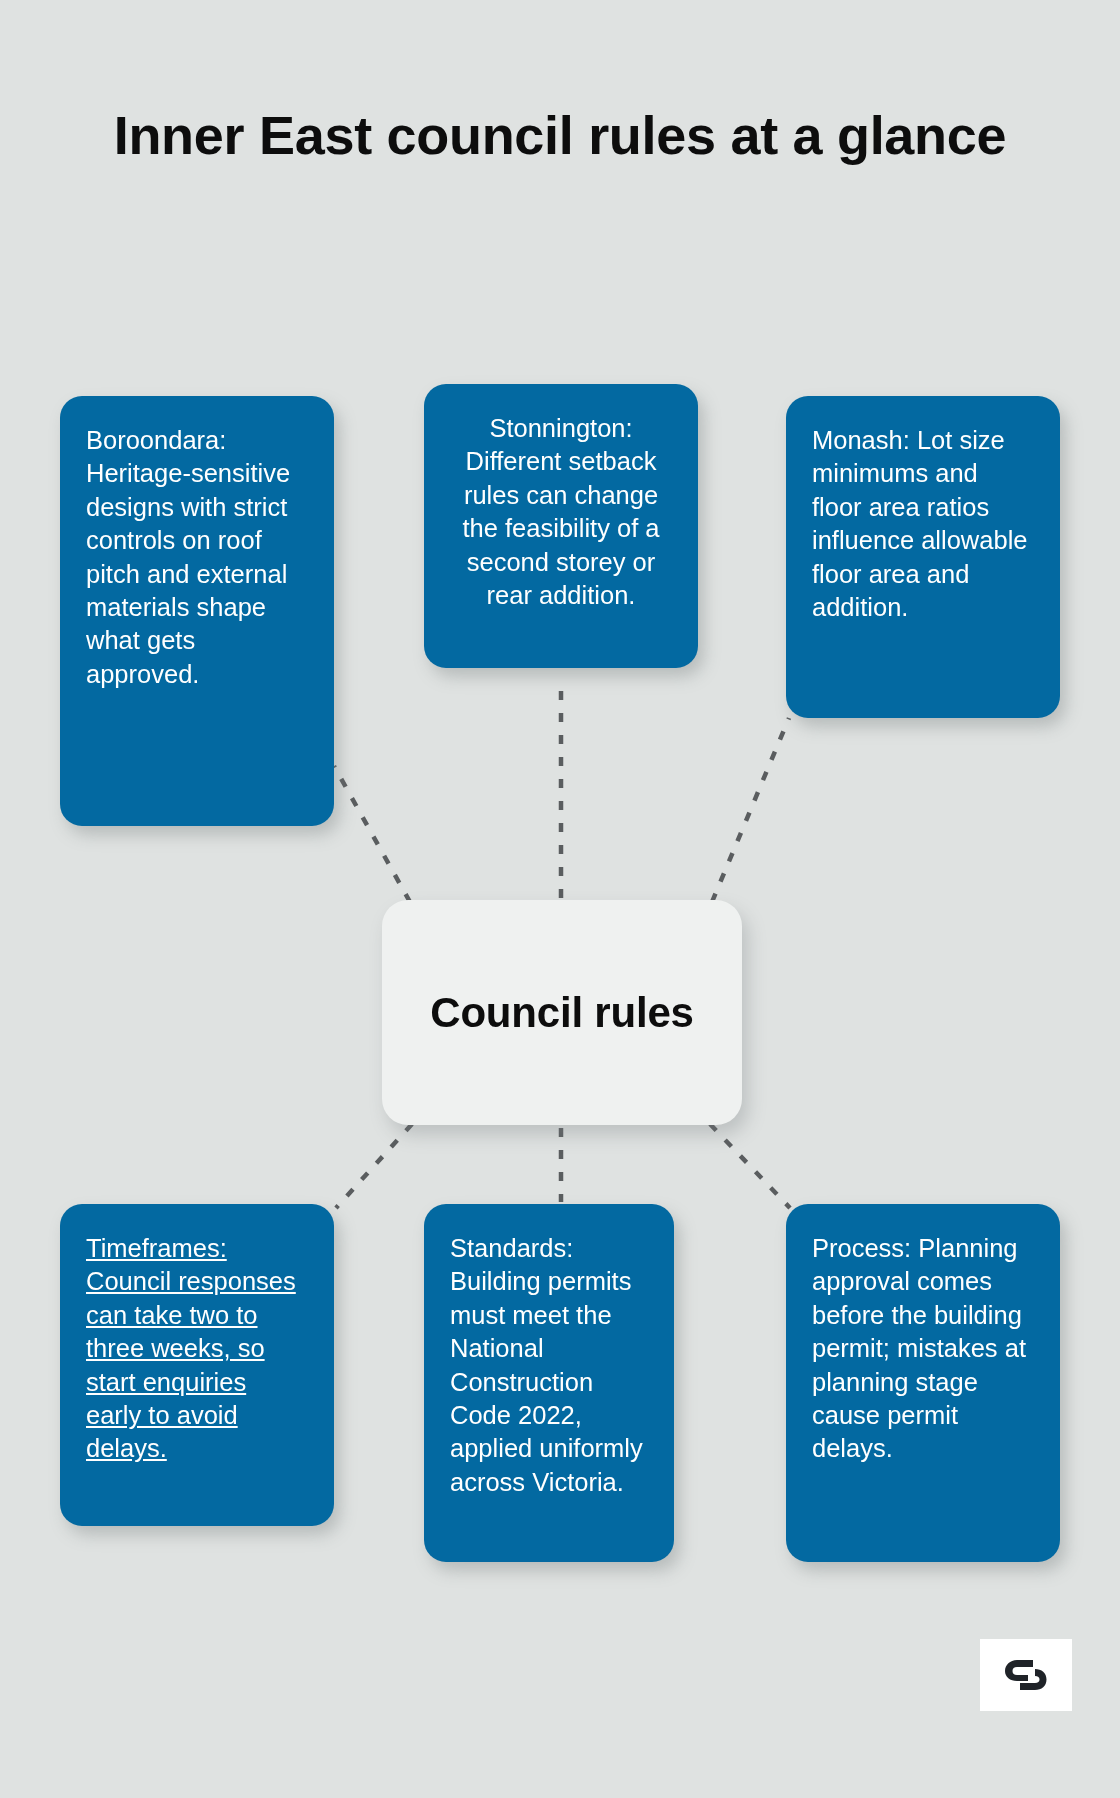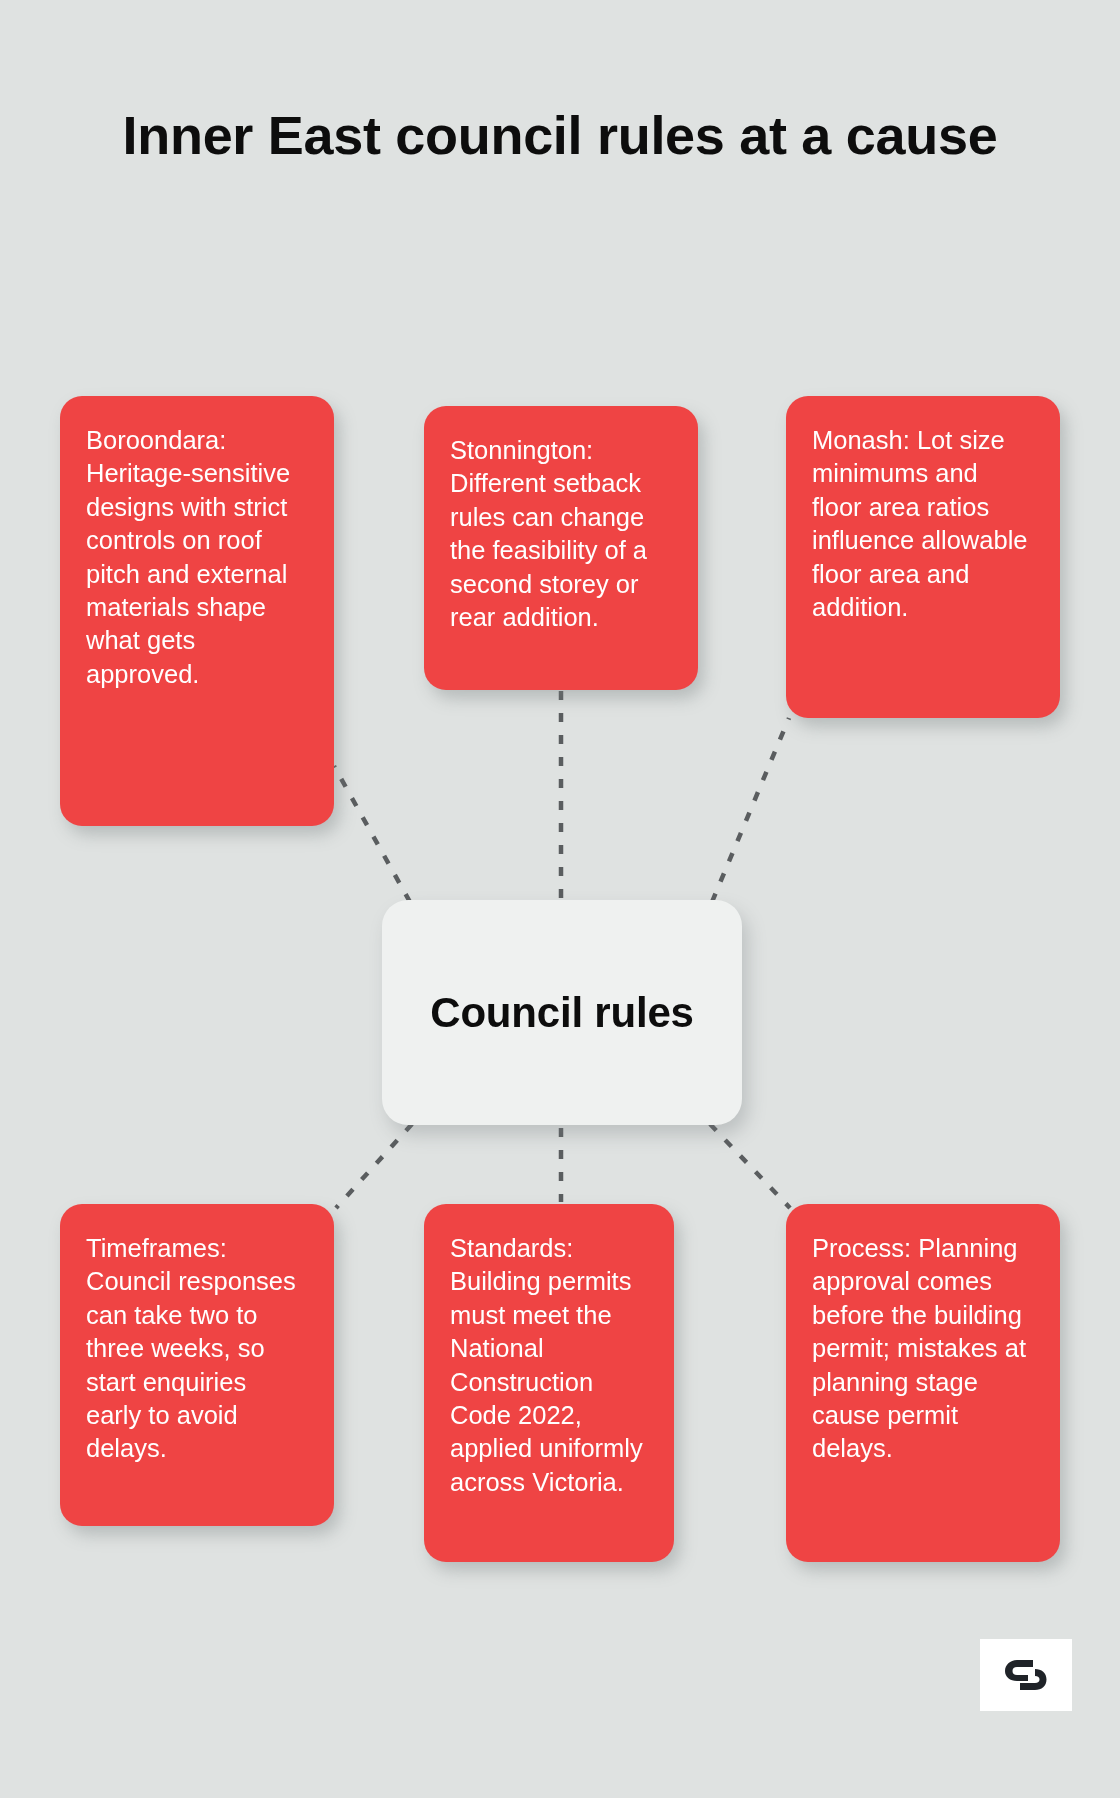--- a/index.html
+++ b/index.html
@@ -44,47 +44,47 @@
     left: 0;
     top: 0;
     width: 1120px;
     height: 1798px;
     pointer-events: none;
   }
 
   
   .card {
     position: absolute;
-    background: #ef4444;
+    background: #0369a1;
     border-radius: 22px;
     color: #ffffff;
     font-size: 25.5px;
     line-height: 1.31;
     padding: 28px 26px 26px 26px;
     box-shadow: 6px 9px 16px rgba(120,128,130,0.38);
     overflow: hidden;
   }
   .card .card-text {
     display: block;
   }
 
   
   #card-boroondara {
     left: 60px;  top: 396px;  width: 274px;  height: 430px;
   }
   #card-stonnington {
-    left: 424px; top: 406px;  width: 274px;  height: 284px;
+    left: 424px; top: 384px;  width: 274px;  height: 284px; text-align: center;
   }
   #card-monash {
     left: 786px; top: 396px;  width: 274px;  height: 322px;
   }
 
   
   #card-timeframes {
-    left: 60px;  top: 1204px; width: 274px;  height: 322px;
+    left: 60px;  top: 1204px; width: 274px;  height: 322px; text-decoration: underline;
   }
   #card-standards {
     left: 424px; top: 1204px; width: 250px;  height: 358px;
   }
   #card-process {
     left: 786px; top: 1204px; width: 274px;  height: 358px;
   }
 
   
   #center-node {
@@ -123,21 +123,21 @@
   #logo-mark {
     width: 44px;
     height: 34px;
   }
 </style>
 </head>
 <body>
 
 <div id="canvas">
 
-  <h1 id="title">Inner East council rules at a cause</h1>
+  <h1 id="title">Inner East council rules at a glance</h1>
 
   <svg id="connectors" viewBox="0 0 1120 1798" xmlns="http://www.w3.org/2000/svg">
     <g stroke="#5a5d5f" stroke-width="4.5" stroke-dasharray="9 13" stroke-linecap="butt" fill="none">
 
       <line x1="410" y1="902" x2="334" y2="766"></line>
 
       <line x1="561" y1="898" x2="561" y2="682"></line>
 
       <line x1="712" y1="902" x2="789" y2="718"></line>
 

